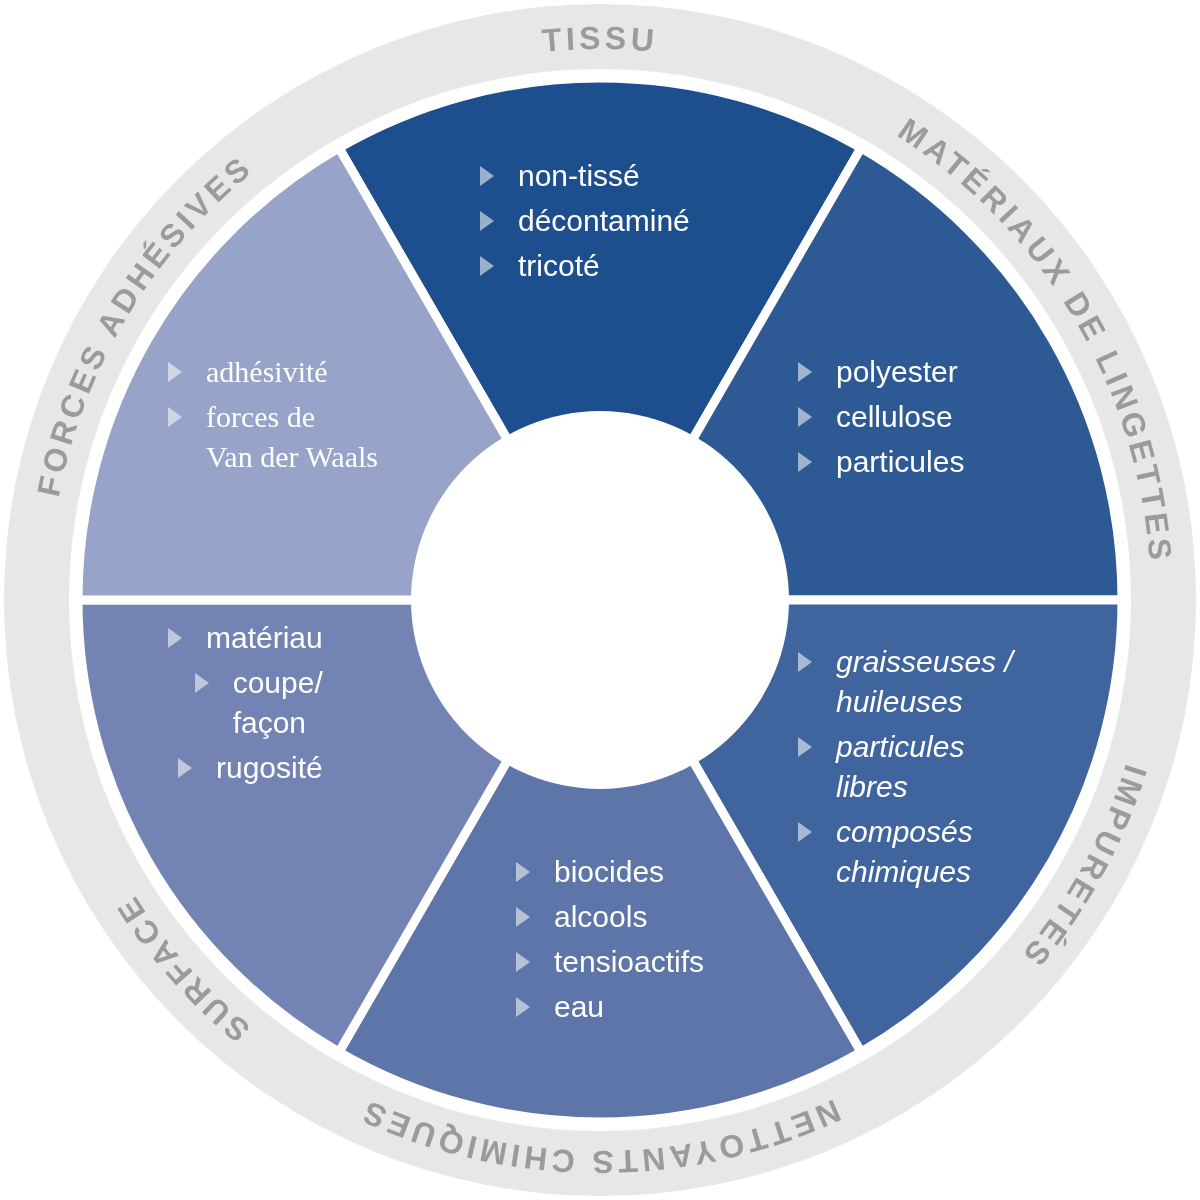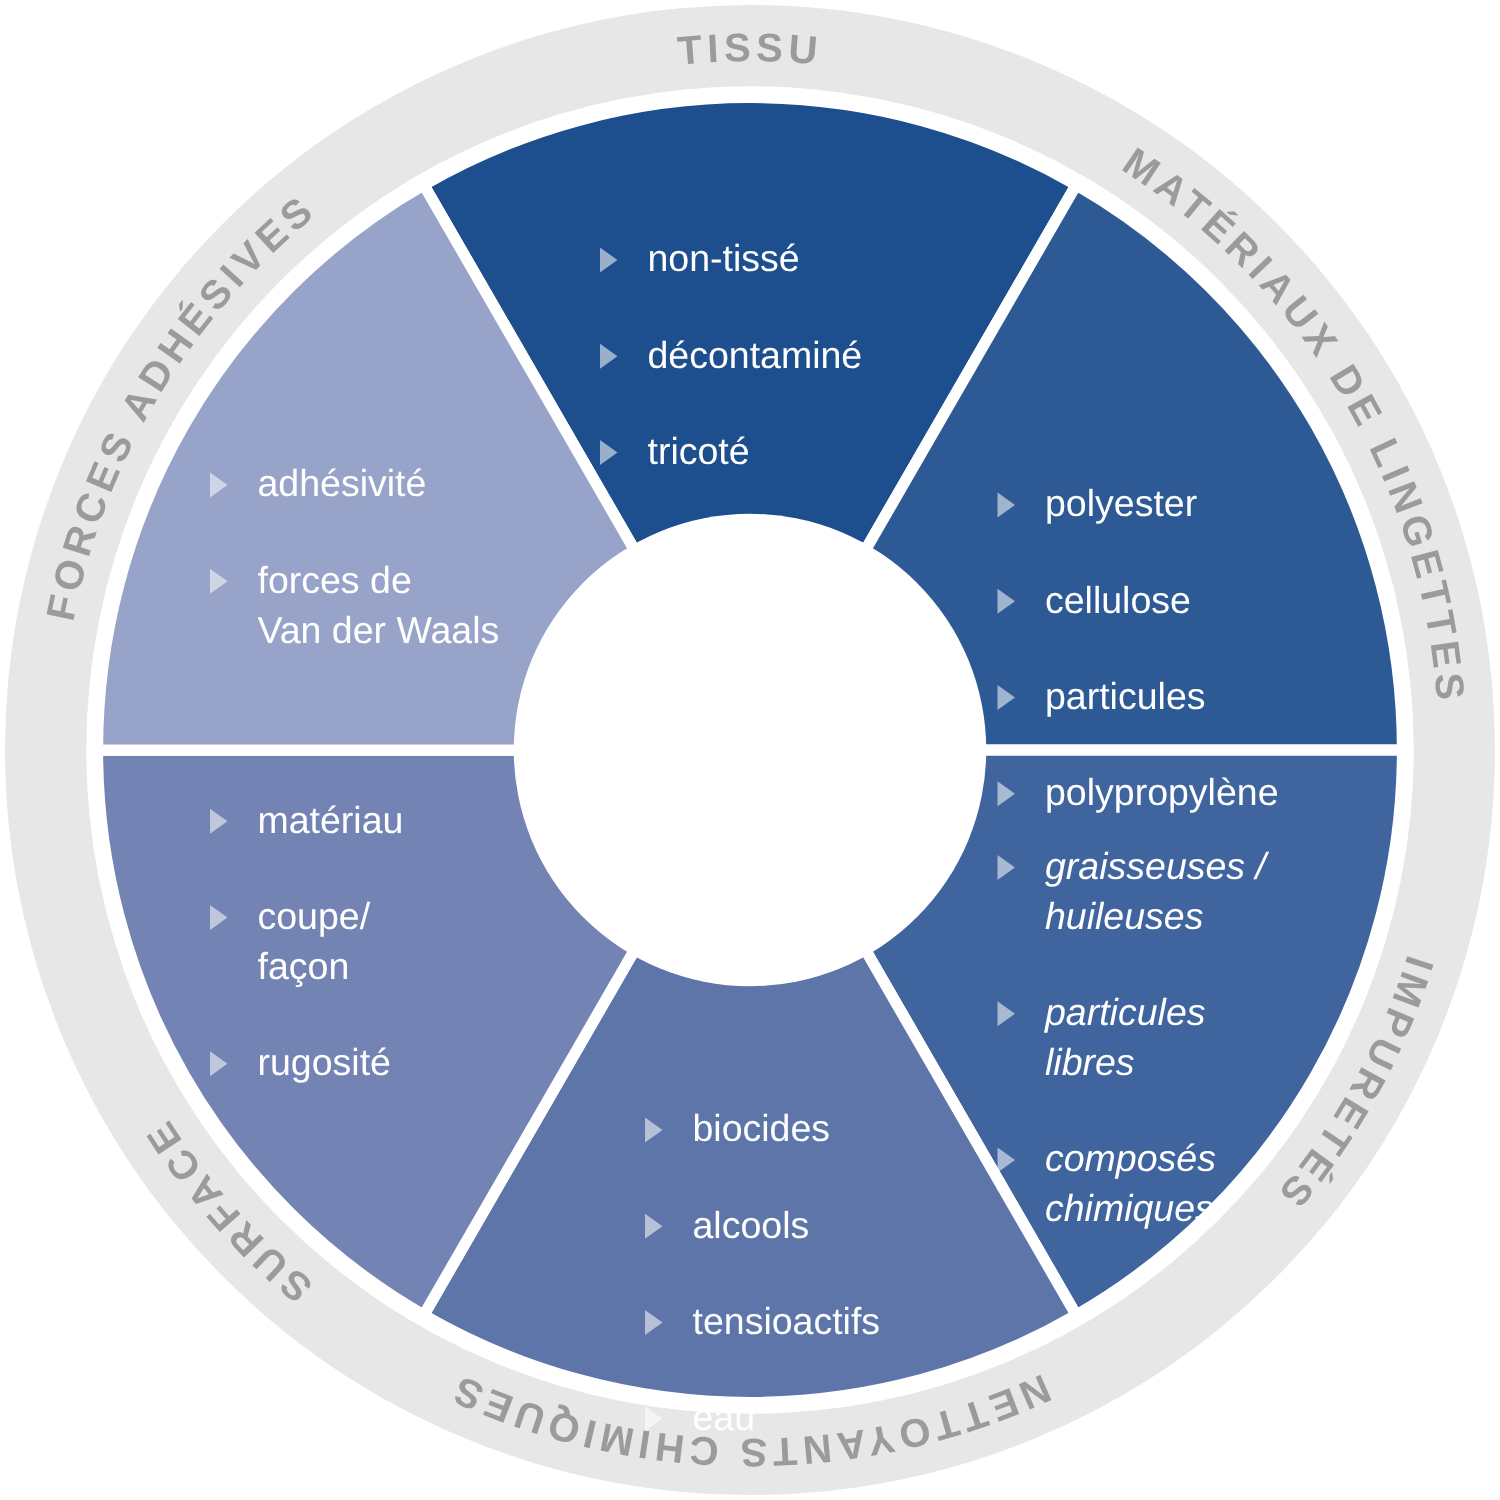--- a/index.html
+++ b/index.html
@@ -27,21 +27,20 @@
   }
   .sector-list {
     position: absolute;
     display: flex;
     flex-direction: column;
     gap: 5px;
   }
   .list-item {
     display: flex;
     align-items: flex-start;
-    margin-top: 32px;
   }
   .tri {
     flex: none;
     width: 0;
     height: 0;
     border-top: 10px solid transparent;
     border-bottom: 10px solid transparent;
     border-left: 14px solid rgba(255,255,255,0.55);
     margin: 10px 24px 0 0;
   }
@@ -49,22 +48,22 @@
     color: #ffffff;
     font-size: 30px;
     line-height: 40px;
     white-space: pre-line;
   }
   
   .pos-tissu      { left: 480px; top: 156px; }
   .pos-materiaux  { left: 798px; top: 352px; }
   .pos-impuretes  { left: 798px; top: 642px; font-style: italic; }
   .pos-nettoyants { left: 516px; top: 852px; text-align: right; }
-  .pos-surface    { left: 168px; top: 605px; }
-  .pos-forces     { left: 168px; top: 336px; }
+  .pos-surface    { left: 168px; top: 618px; align-items: flex-end; }
+  .pos-forces     { left: 168px; top: 352px; font-family: Liberation Serif, serif; }
 </style>
 </head>
 <body>
 
 <div class="stage">
 
   <svg width="1200" height="1200" viewBox="0 0 1200 1200">
     <defs>
       <path id="ringPath" d="M 49 600 A 551 551 0 1 1 1151 600 A 551 551 0 1 1 49 600" fill="none"></path>
     </defs>
@@ -123,24 +122,20 @@
       <span class="item-text">polyester</span>
     </div>
     <div class="list-item">
       <span class="tri"></span>
       <span class="item-text">cellulose</span>
     </div>
     <div class="list-item">
       <span class="tri"></span>
       <span class="item-text">particules</span>
     </div>
-    <div class="list-item">
-      <span class="tri"></span>
-      <span class="item-text">polypropylène</span>
-    </div>
   </div>
 
   <div class="sector-list pos-impuretes">
     <div class="list-item">
       <span class="tri"></span>
       <span class="item-text">graisseuses /
 huileuses</span>
     </div>
     <div class="list-item">
       <span class="tri"></span>

